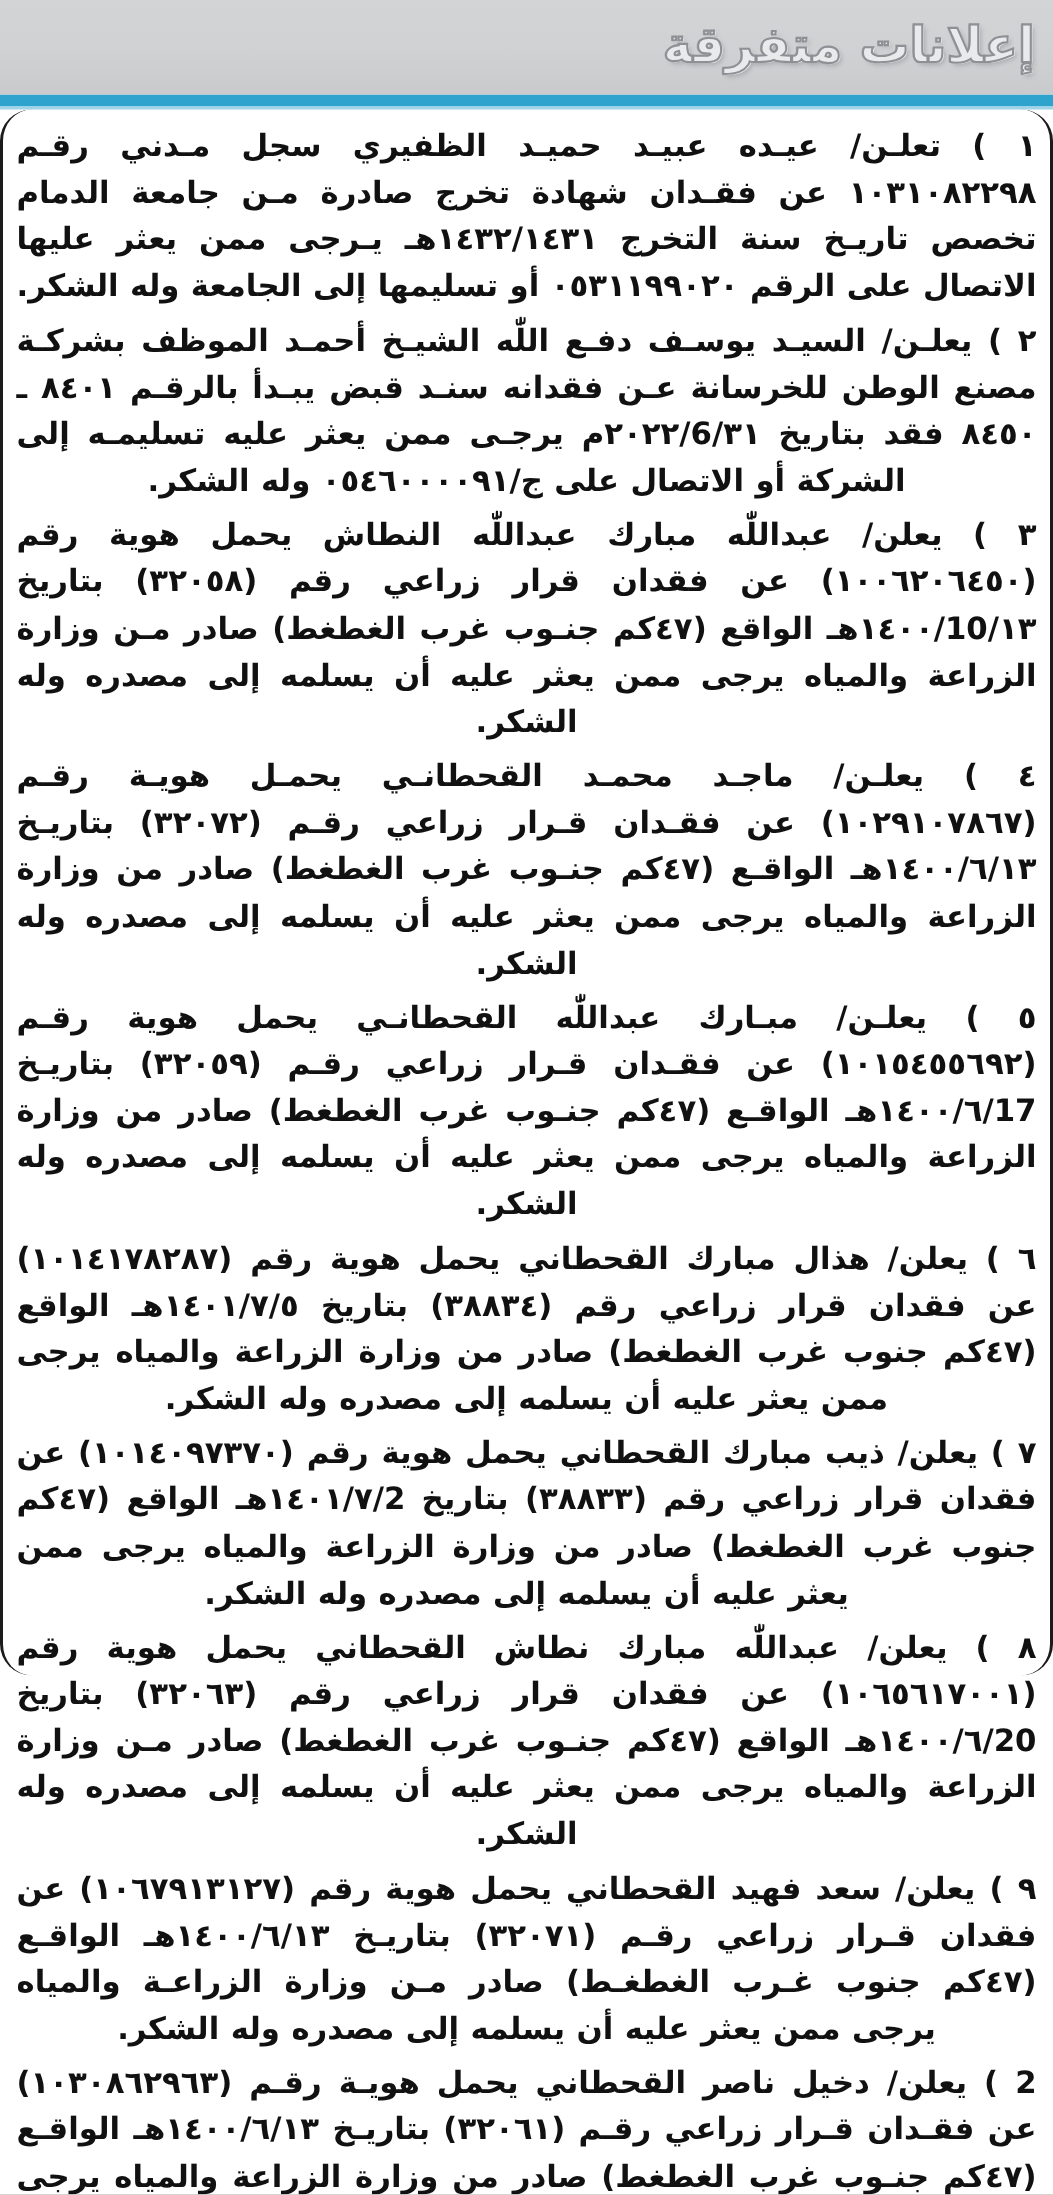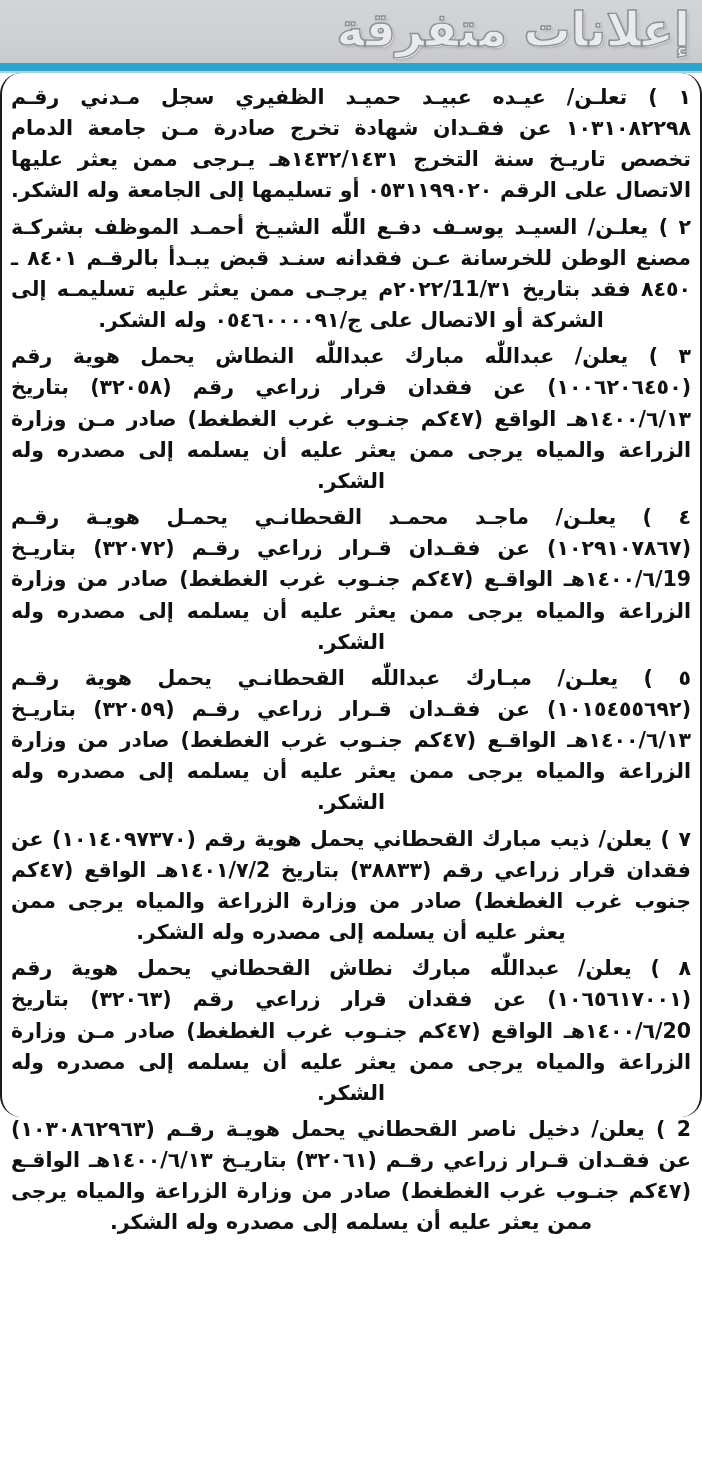--- a/index.html
+++ b/index.html
@@ -26,21 +26,21 @@
     background: linear-gradient(180deg, #d3d4d6 0%, #d0d1d3 55%, #c9cacc 100%);
     position: relative;
     display: flex;
     align-items: center;
     justify-content: flex-start;
     padding-right: 12px;
     box-sizing: border-box;
   }
   .masthead-title {
     font-family: "DejaVu Sans", "Liberation Sans", sans-serif;
-    font-size: 47px;
+    font-size: 33px;
     font-weight: 700;
     line-height: 1;
     letter-spacing: 1px;
     color: #e9eaec;
     -webkit-text-stroke: 1.4px #8d9094;
     text-shadow:
        1px 1px 0 rgba(255,255,255,0.85),
       -1px 0 0 rgba(120,123,127,0.35),
        2px 2px 3px rgba(110,113,117,0.35);
     padding-bottom: 4px;
@@ -101,49 +101,57 @@
 
   <div class="ads">
 
     <p class="ad">
       <span class="ad-num">١ )</span>
       <span class="ad-body">تعلـن/ عيـده عبيـد حميـد الظفيري سجل مـدني رقـم ١٠٣١٠٨٢٢٩٨ عن فقـدان شهادة تخرج صادرة مـن جامعة الدمام تخصص تاريـخ سنة التخرج ١٤٣٢/١٤٣١هـ يـرجى ممن يعثر عليها الاتصال على الرقم ٠٥٣١١٩٩٠٢٠ أو تسليمها إلى الجامعة وله الشكر.</span>
     </p>
 
     <p class="ad">
       <span class="ad-num">٢ )</span>
-      <span class="ad-body">يعلـن/ السيـد يوسـف دفـع اللّٰه الشيـخ أحمـد الموظف بشركـة مصنع الوطن للخرسانة عـن فقدانه سنـد قبض يبـدأ بالرقـم ٨٤٠١ ـ ٨٤٥٠ فقد بتاريخ ٢٠٢٢/11/٣١م يرجـى ممن يعثر عليه تسليمـه إلى الشركة أو الاتصال على ج/٠٥٤٦٠٠٠٠٩١ وله الشكر.</span>
+      <span class="ad-body">يعلـن/ السيـد يوسـف دفـع اللّٰه الشيـخ أحمـد الموظف بشركـة مصنع الوطن للخرسانة عـن فقدانه سنـد قبض يبـدأ بالرقـم ٨٤٠١ ـ ٨٤٥٠ فقد بتاريخ ٢٠٢٢/6/٣١م يرجـى ممن يعثر عليه تسليمـه إلى الشركة أو الاتصال على ج/٠٥٤٦٠٠٠٠٩١ وله الشكر.</span>
     </p>
 
     <p class="ad">
       <span class="ad-num">٣ )</span>
-      <span class="ad-body">يعلن/ عبداللّٰه مبارك عبداللّٰه النطاش يحمل هوية رقم (١٠٠٦٢٠٦٤٥٠) عن فقدان قرار زراعي رقم (٣٢٠٥٨) بتاريخ ١٤٠٠/٦/١٣هـ الواقع (٤٧كم جنـوب غرب الغطغط) صادر مـن وزارة الزراعة والمياه يرجى ممن يعثر عليه أن يسلمه إلى مصدره وله الشكر.</span>
+      <span class="ad-body">يعلن/ عبداللّٰه مبارك عبداللّٰه النطاش يحمل هوية رقم (١٠٠٦٢٠٦٤٥٠) عن فقدان قرار زراعي رقم (٣٢٠٥٨) بتاريخ ١٤٠٠/10/١٣هـ الواقع (٤٧كم جنـوب غرب الغطغط) صادر مـن وزارة الزراعة والمياه يرجى ممن يعثر عليه أن يسلمه إلى مصدره وله الشكر.</span>
     </p>
 
     <p class="ad">
       <span class="ad-num">٤ )</span>
-      <span class="ad-body">يعلـن/ ماجـد محمـد القحطانـي يحمـل هويـة رقـم (١٠٢٩١٠٧٨٦٧) عن فقـدان قـرار زراعي رقـم (٣٢٠٧٢) بتاريـخ ١٤٠٠/٦/19هـ الواقـع (٤٧كم جنـوب غرب الغطغط) صادر من وزارة الزراعة والمياه يرجى ممن يعثر عليه أن يسلمه إلى مصدره وله الشكر.</span>
+      <span class="ad-body">يعلـن/ ماجـد محمـد القحطانـي يحمـل هويـة رقـم (١٠٢٩١٠٧٨٦٧) عن فقـدان قـرار زراعي رقـم (٣٢٠٧٢) بتاريـخ ١٤٠٠/٦/١٣هـ الواقـع (٤٧كم جنـوب غرب الغطغط) صادر من وزارة الزراعة والمياه يرجى ممن يعثر عليه أن يسلمه إلى مصدره وله الشكر.</span>
     </p>
 
     <p class="ad">
       <span class="ad-num">٥ )</span>
-      <span class="ad-body">يعلـن/ مبـارك عبداللّٰه القحطانـي يحمل هوية رقـم (١٠١٥٤٥٥٦٩٢) عن فقـدان قـرار زراعي رقـم (٣٢٠٥٩) بتاريـخ ١٤٠٠/٦/١٣هـ الواقـع (٤٧كم جنـوب غرب الغطغط) صادر من وزارة الزراعة والمياه يرجى ممن يعثر عليه أن يسلمه إلى مصدره وله الشكر.</span>
+      <span class="ad-body">يعلـن/ مبـارك عبداللّٰه القحطانـي يحمل هوية رقـم (١٠١٥٤٥٥٦٩٢) عن فقـدان قـرار زراعي رقـم (٣٢٠٥٩) بتاريـخ ١٤٠٠/٦/17هـ الواقـع (٤٧كم جنـوب غرب الغطغط) صادر من وزارة الزراعة والمياه يرجى ممن يعثر عليه أن يسلمه إلى مصدره وله الشكر.</span>
     </p>
 
+    <p class="ad">
+      <span class="ad-num">٦ )</span>
+      <span class="ad-body">يعلن/ هذال مبارك القحطاني يحمل هوية رقم (١٠١٤١٧٨٢٨٧) عن فقدان قرار زراعي رقم (٣٨٨٣٤) بتاريخ ١٤٠١/٧/٥هـ الواقع (٤٧كم جنوب غرب الغطغط) صادر من وزارة الزراعة والمياه يرجى ممن يعثر عليه أن يسلمه إلى مصدره وله الشكر.</span>
+    </p>
 
     <p class="ad">
       <span class="ad-num">٧ )</span>
       <span class="ad-body">يعلن/ ذيب مبارك القحطاني يحمل هوية رقم (١٠١٤٠٩٧٣٧٠) عن فقدان قرار زراعي رقم (٣٨٨٣٣) بتاريخ ١٤٠١/٧/2هـ الواقع (٤٧كم جنوب غرب الغطغط) صادر من وزارة الزراعة والمياه يرجى ممن يعثر عليه أن يسلمه إلى مصدره وله الشكر.</span>
     </p>
 
     <p class="ad">
       <span class="ad-num">٨ )</span>
       <span class="ad-body">يعلن/ عبداللّٰه مبارك نطاش القحطاني يحمل هوية رقم (١٠٦٥٦١٧٠٠١) عن فقدان قرار زراعي رقم (٣٢٠٦٣) بتاريخ ١٤٠٠/٦/20هـ الواقع (٤٧كم جنـوب غرب الغطغط) صادر مـن وزارة الزراعة والمياه يرجى ممن يعثر عليه أن يسلمه إلى مصدره وله الشكر.</span>
     </p>
 
+    <p class="ad">
+      <span class="ad-num">٩ )</span>
+      <span class="ad-body">يعلن/ سعد فهيد القحطاني يحمل هوية رقم (١٠٦٧٩١٣١٢٧) عن فقدان قـرار زراعي رقـم (٣٢٠٧١) بتاريـخ ١٤٠٠/٦/١٣هـ الواقـع (٤٧كم جنوب غـرب الغطغـط) صادر مـن وزارة الزراعـة والمياه يرجى ممن يعثر عليه أن يسلمه إلى مصدره وله الشكر.</span>
+    </p>
 
     <p class="ad">
       <span class="ad-num">2 )</span>
       <span class="ad-body">يعلن/ دخيل ناصر القحطاني يحمل هويـة رقـم (١٠٣٠٨٦٢٩٦٣) عن فقـدان قـرار زراعي رقـم (٣٢٠٦١) بتاريـخ ١٤٠٠/٦/١٣هـ الواقـع (٤٧كم جنـوب غرب الغطغط) صادر من وزارة الزراعة والمياه يرجى ممن يعثر عليه أن يسلمه إلى مصدره وله الشكر.</span>
     </p>
 
   </div>
 </div>
 
 </body></html>

